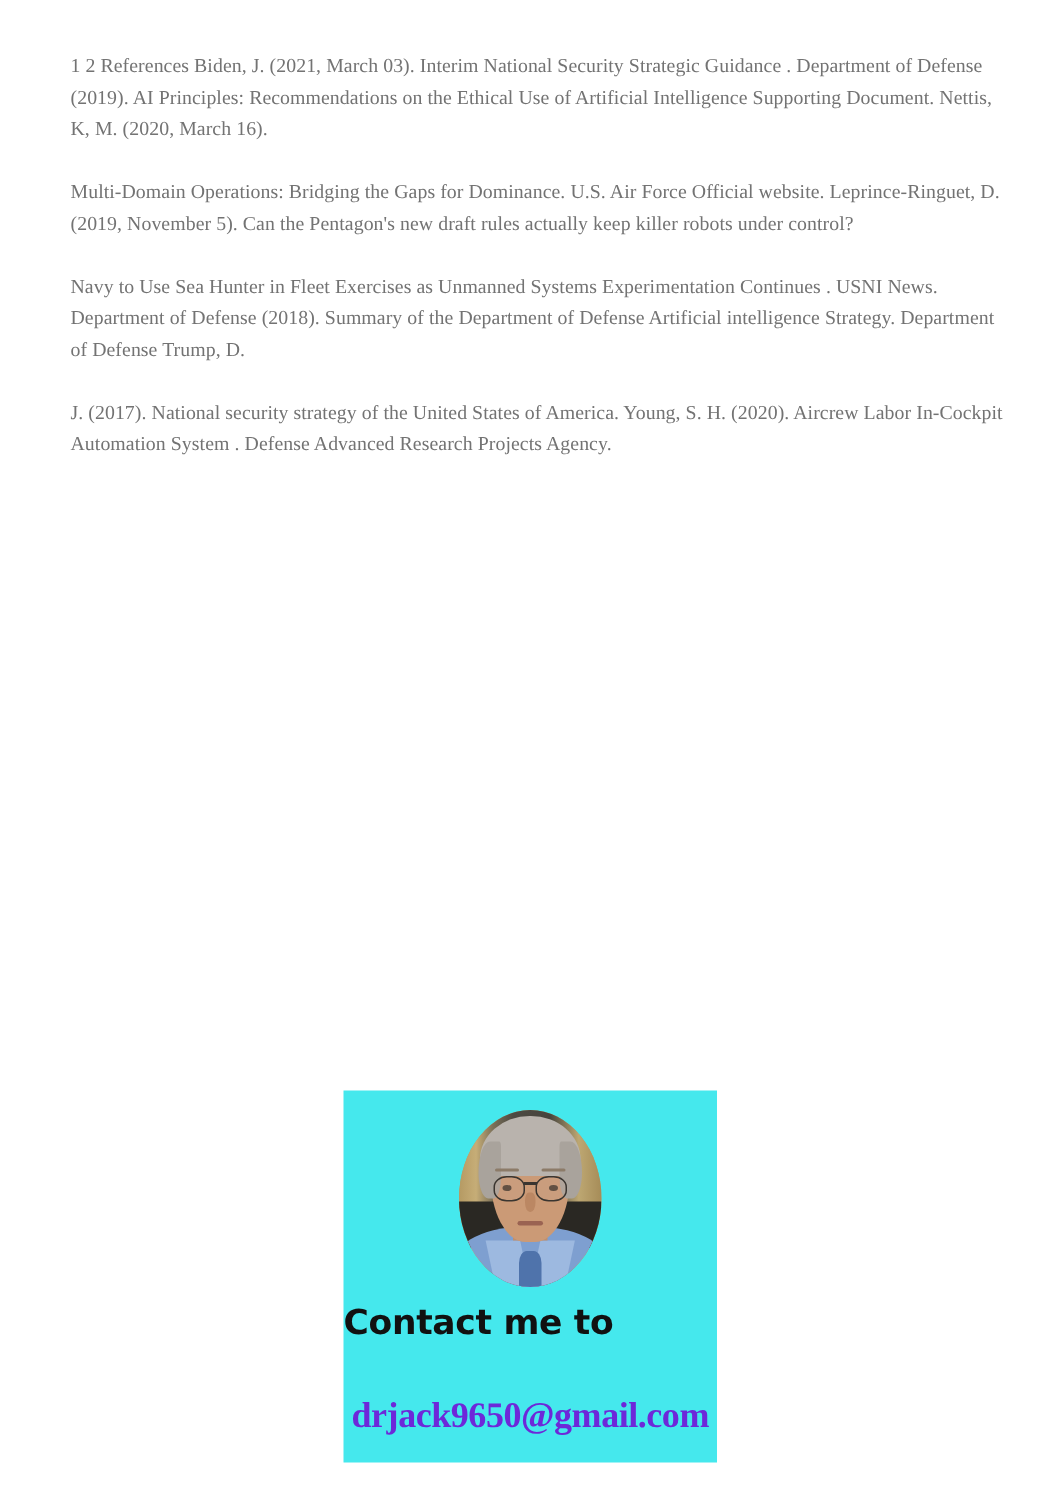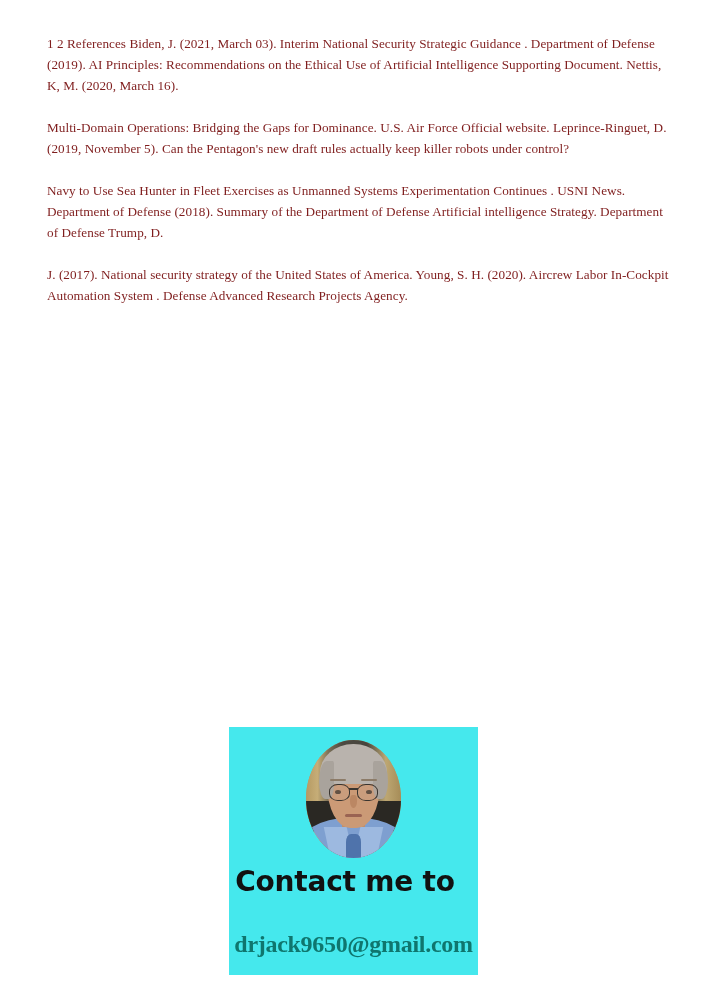--- a/index.html
+++ b/index.html
@@ -31,21 +31,21 @@
     position: absolute;
     left: 47px;
     top: 33px;
     width: 622px;
   }
 
   .para {
     font-family: "Liberation Serif", "DejaVu Serif", serif;
     font-size: 13.2px;
     line-height: 21px;
-    color: #7f1d1d;
+    color: #737373;
     margin: 0 0 21px 0;
     text-align: left;
     letter-spacing: 0.05px;
   }
   .para:last-child { margin-bottom: 12px; }
 
   
   #contact-card {
     position: absolute;
     left: 229px;
@@ -216,42 +216,41 @@
     width: 18%;
     height: 2.6px;
     background: #9a6352;
     border-radius: 3px;
   }
 
   #card-line1, #card-line2 {
     position: absolute;
     left: 0;
     width: 232px;
-    text-align: center;
     font-family: "DejaVu Sans", "Liberation Sans", sans-serif;
     font-weight: 700;
-    font-size: 28px;
+    font-size: 23px;
     line-height: 30px;
     color: #111111;
     letter-spacing: -0.2px;
   }
   #card-line1 { top: 140px; }
   #card-line2 { top: 170px; }
 
   #card-email {
     position: absolute;
     left: 0;
     top: 202px;
     width: 249px;
     text-align: center;
     font-family: "Liberation Serif", "DejaVu Serif", serif;
     font-weight: 700;
     font-size: 24px;
     line-height: 30px;
-    color: #0f766e;
+    color: #6d28d9;
     letter-spacing: -0.3px;
   }
 </style>
 </head>
 <body>
 
 <div id="page">
 
   <div id="refs">
     <p class="para">1 2 References Biden, J. (2021, March 03). Interim National Security Strategic Guidance . Department of Defense (2019). AI Principles: Recommendations on the Ethical Use of Artificial Intelligence Supporting Document. Nettis, K, M. (2020, March 16).</p>

